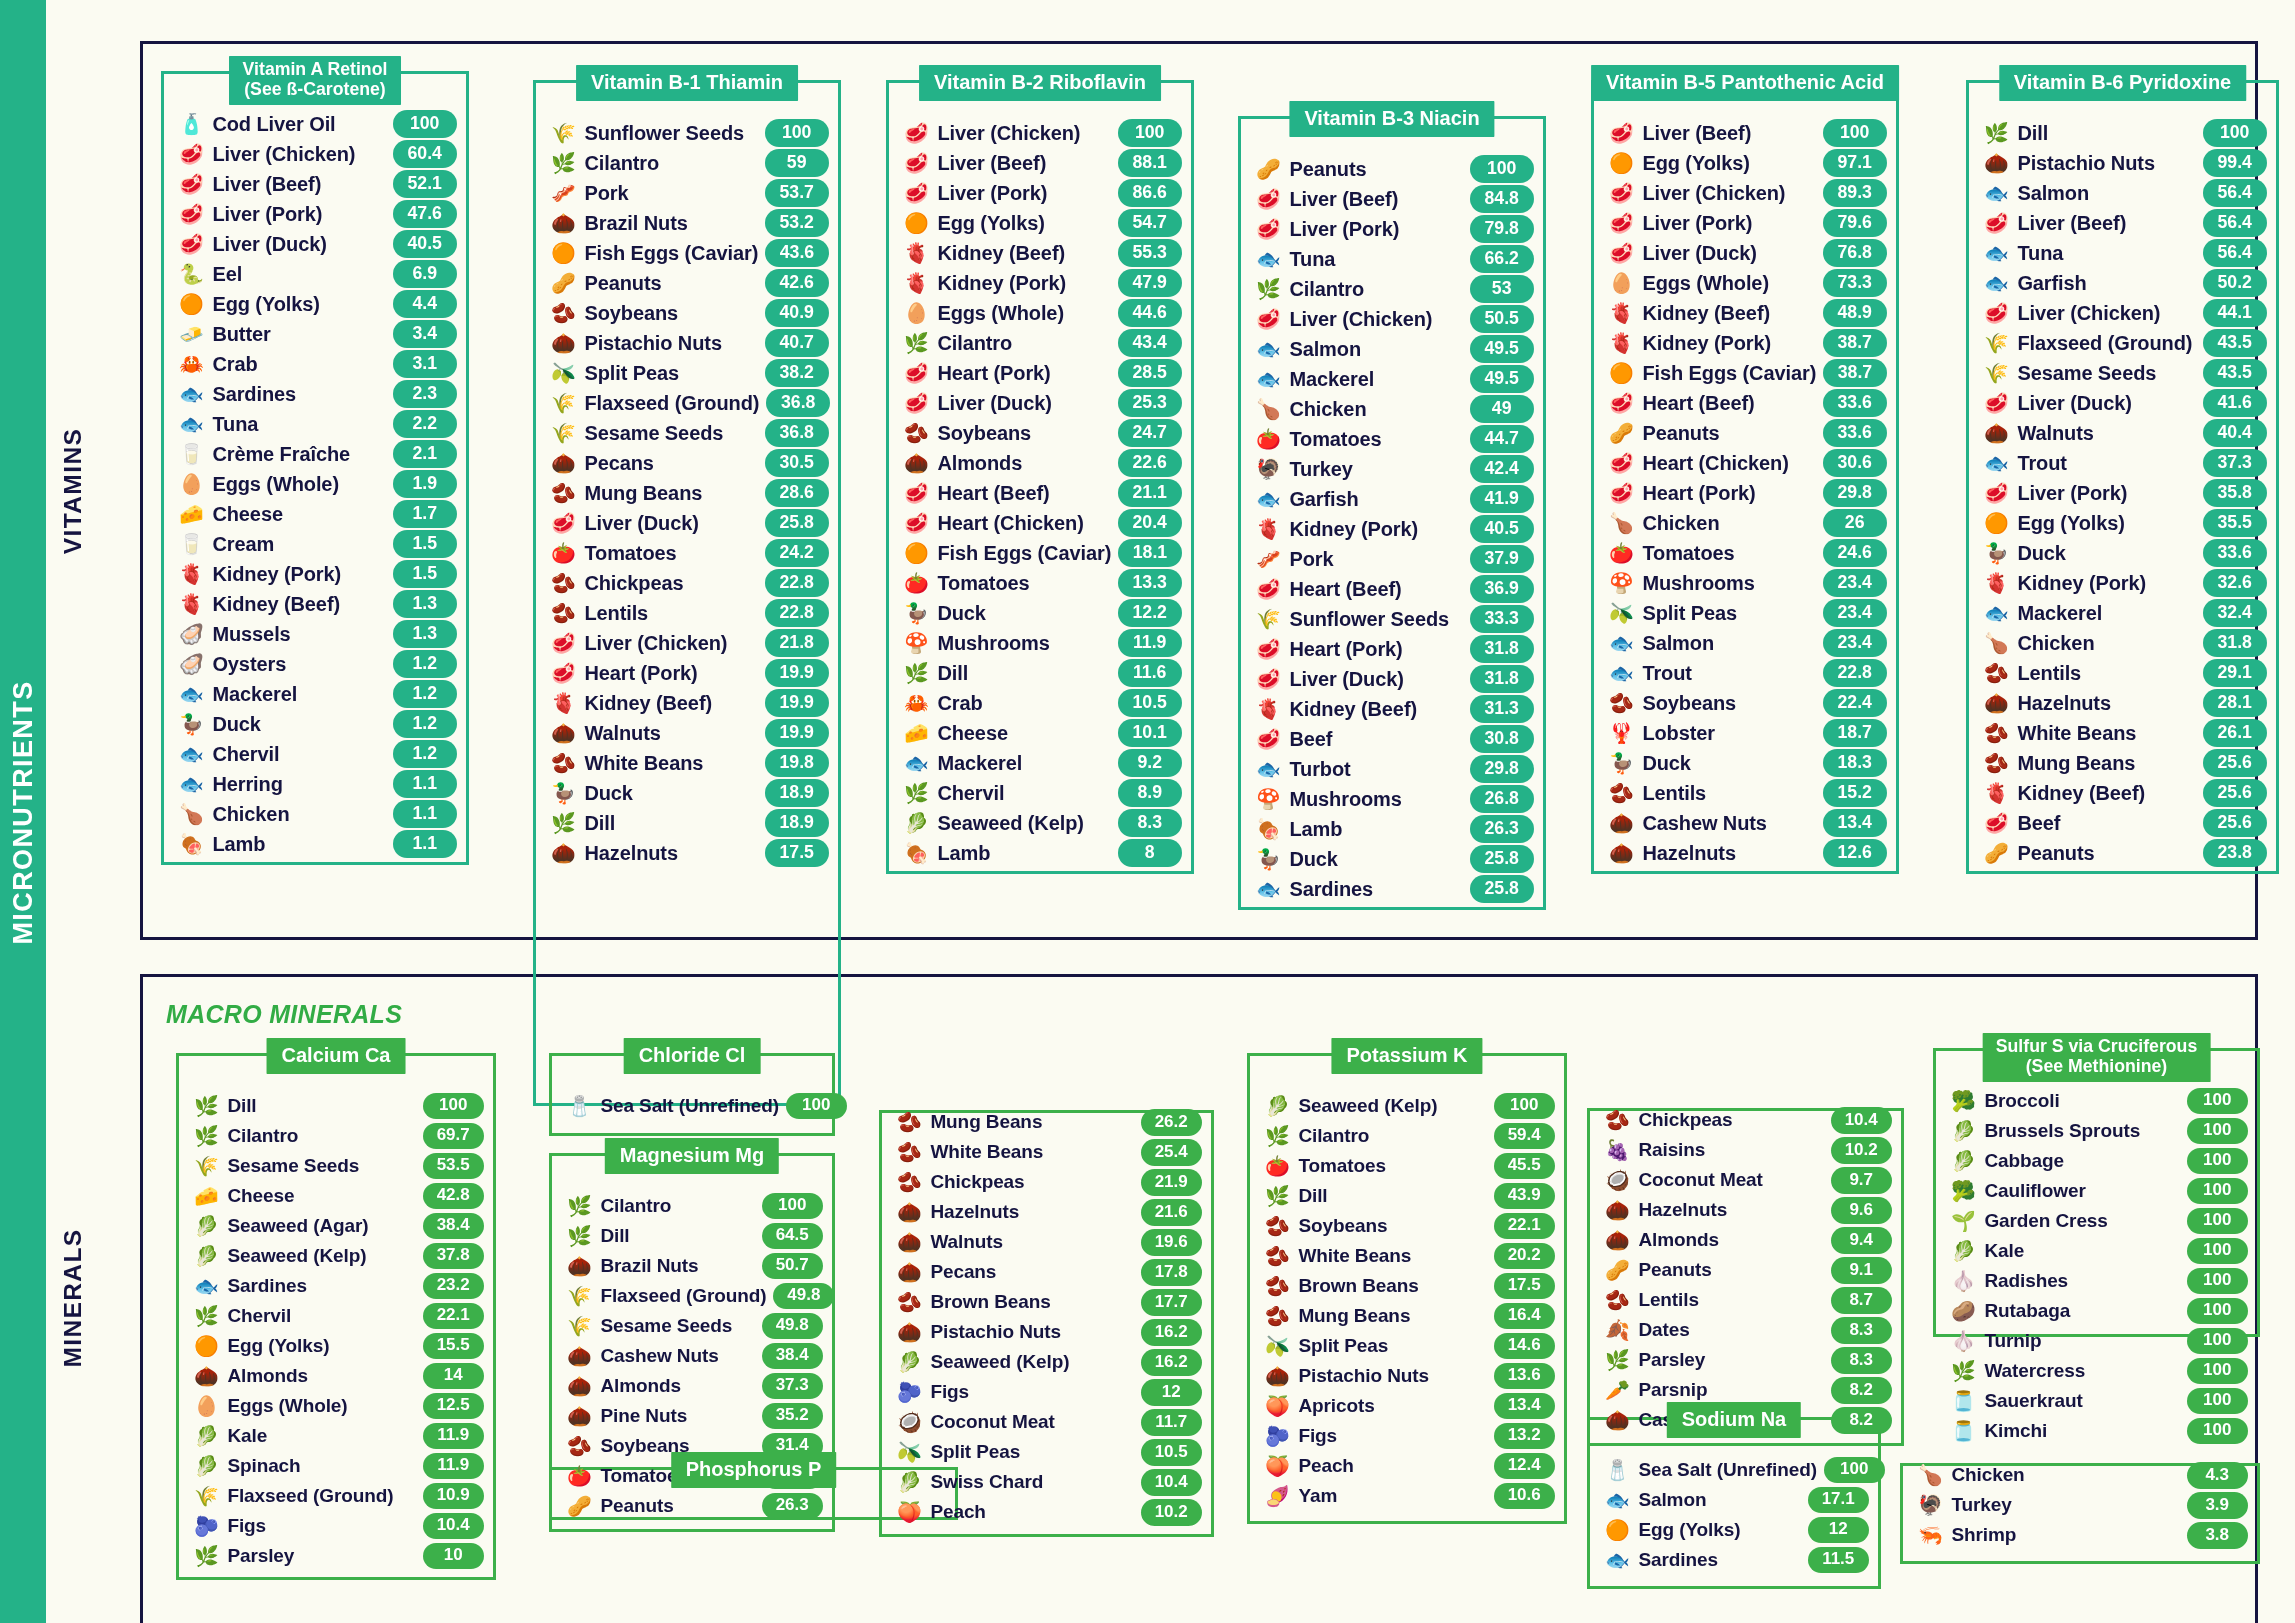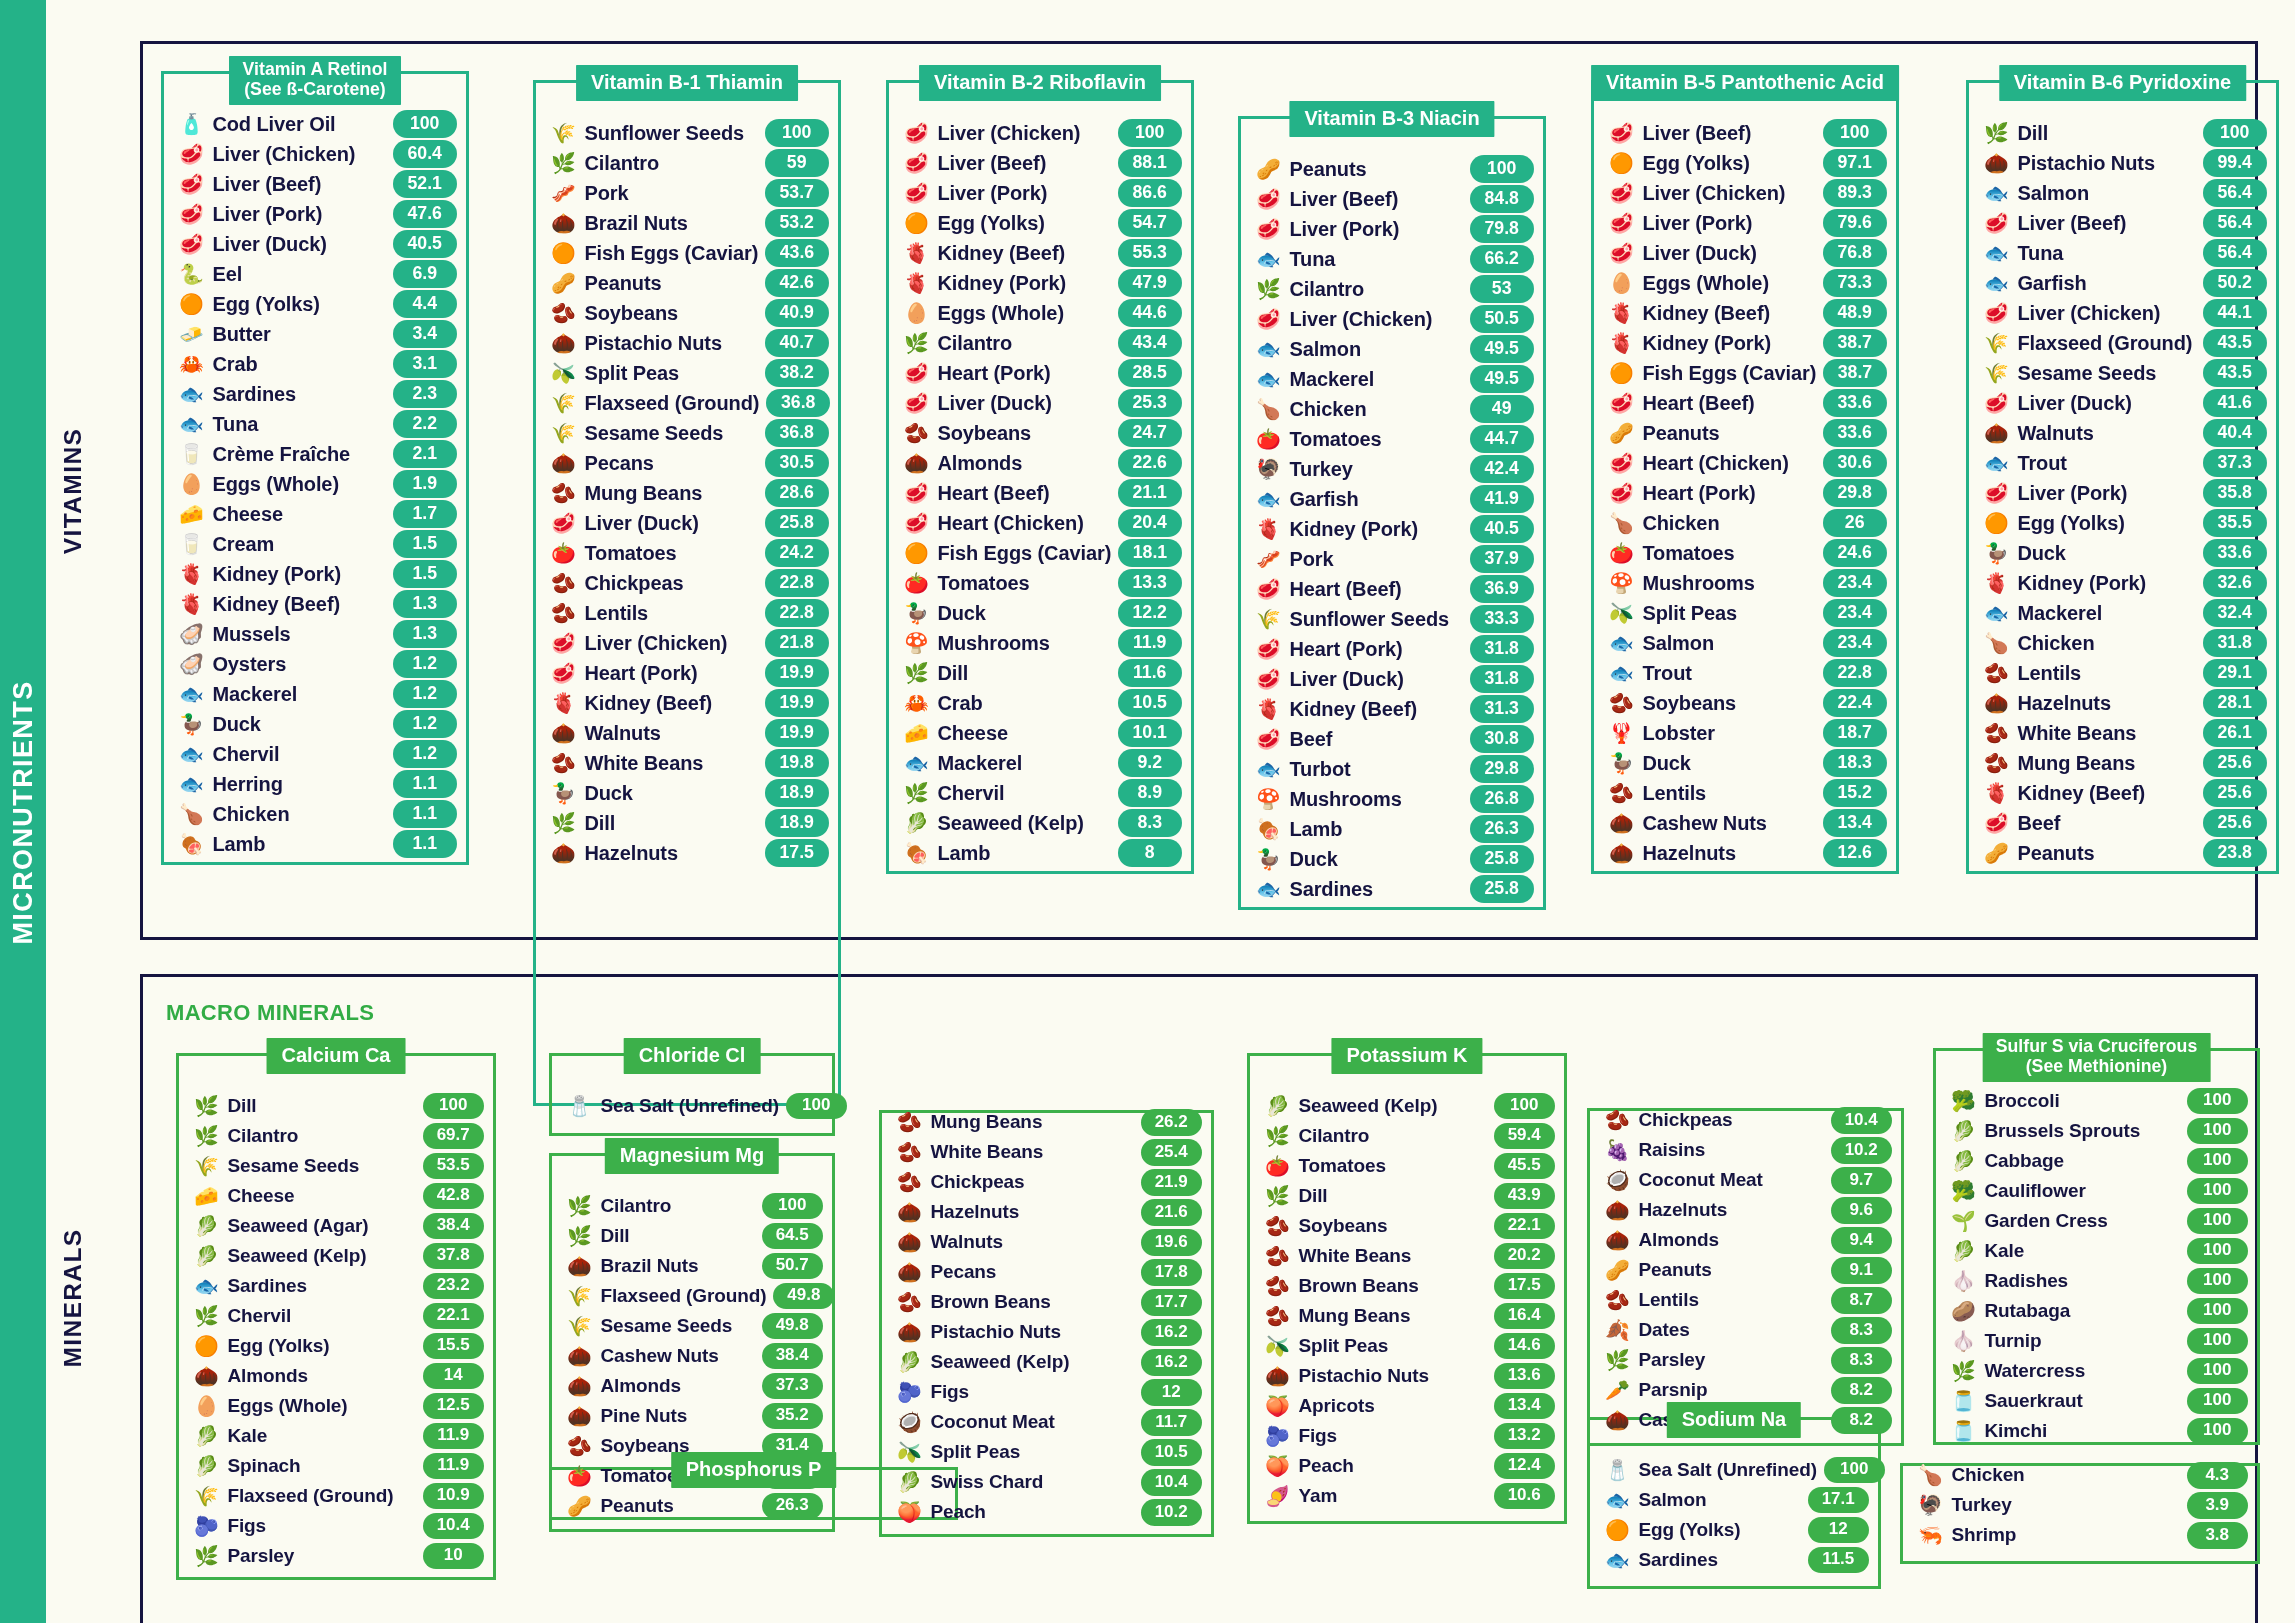--- a/index.html
+++ b/index.html
@@ -39,21 +39,21 @@
     position:absolute;
     border:3.4px solid #151440;
     background:#fbfbf2;
     box-sizing:border-box;
   }
   #vitamins-section{left:140px;top:41px;width:2118px;height:899px;}
   #minerals-section{left:140px;top:974px;width:2118px;height:650px;border-bottom:none;}
 
   #macro-minerals-title{
     position:absolute;left:166px;top:1000px;
-    color:#32ac45;font-weight:700;font-size:22px;letter-spacing:0.3px;
+    color:#32ac45;font-weight:700;font-size:25px;letter-spacing:0.3px;font-style:italic;
   }
 
   
   .panel{
     position:absolute;
     box-sizing:border-box;
     background:transparent;
   }
   .panel .panel-frame{
     position:absolute;left:0;right:0;top:15px;bottom:0;
@@ -1281,21 +1281,21 @@
           <div class="name">Parsnip</div>
           <div class="val">8.2</div>
         </div>
         <div class="row">
           <div class="ico">🌰</div>
           <div class="name">Cashew Nuts</div>
           <div class="val">8.2</div>
         </div>
       </div>
     </div>
-    <div class="panel min" style="left: 1933px; top: 1033px; width: 327px; height: 412px;">
+    <div class="panel min" style="left: 1933px; top: 1033px; width: 327px; height: 304px;">
       <div class="panel-frame"></div>
       <div class="panel-title two-line">Sulfur S via Cruciferous<br><span>(See Methionine)</span></div>
       <div class="rows">
         <div class="row">
           <div class="ico">🥦</div>
           <div class="name">Broccoli</div>
           <div class="val">100</div>
         </div>
         <div class="row">
           <div class="ico">🥬</div>

